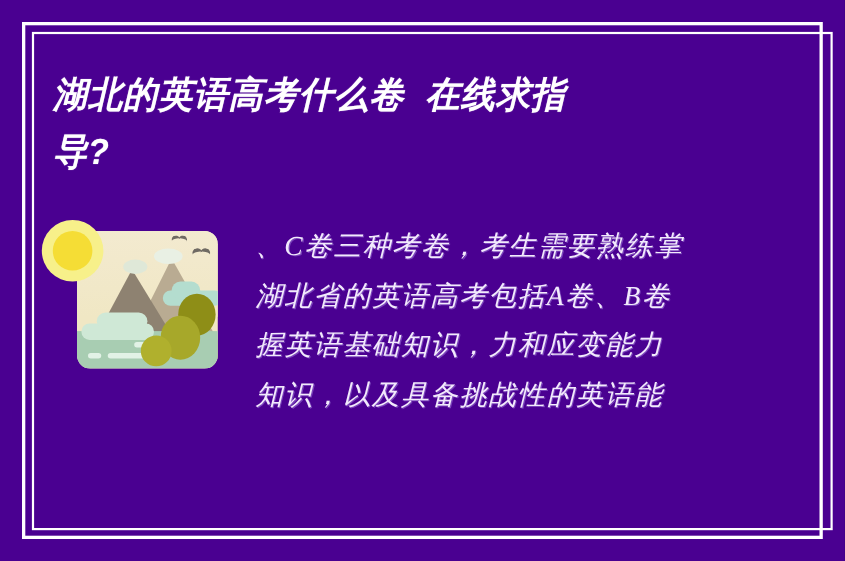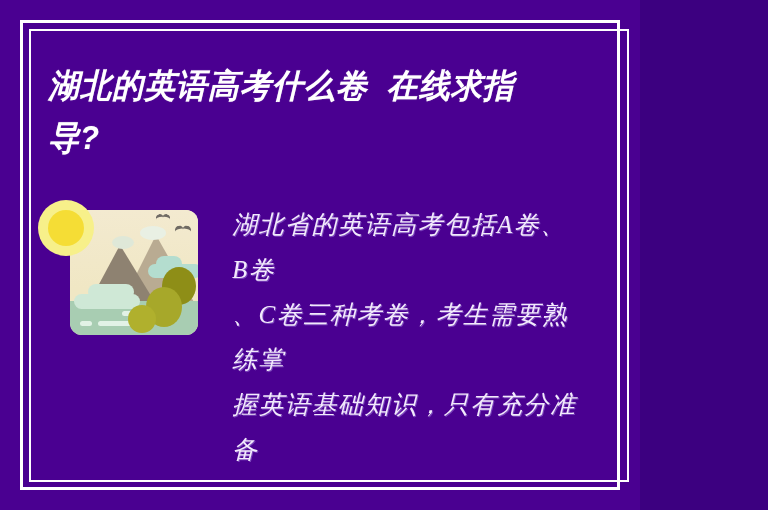--- a/index.html
+++ b/index.html
@@ -9,21 +9,21 @@
   }
   body {
     width: 768px;
     height: 510px;
     overflow: hidden;
     font-family: "Liberation Sans", sans-serif;
   }
 
   #poster {
     position: relative;
-    width: 640px;
+    width: 768px;
     height: 510px;
     background: #4a0091;
     overflow: hidden;
   }
 
   
   .frame-outer {
     position: absolute;
     left: 20px;
     top: 20px;
@@ -262,19 +262,20 @@
         <div class="tree tree-a"></div>
         <div class="tree tree-b"></div>
         <div class="tree tree-c"></div>
       </div>
       <div class="sun">
         <div class="sun-core"></div>
       </div>
     </div>
 
     <div class="body-text">
+      <p>、C卷三种考卷，考生需要熟练掌</p>
       <p>湖北省的英语高考包括A卷、B卷</p>
-      <p>、C卷三种考卷，考生需要熟练掌</p>
-      <p>握英语基础知识，只有充分准备</p>
+      <p>握英语基础知识，力和应变能力</p>
+      <p>知识，以及具备挑战性的英语能</p>
     </div>
 
   </div>
 </div>
 
 </body></html>

